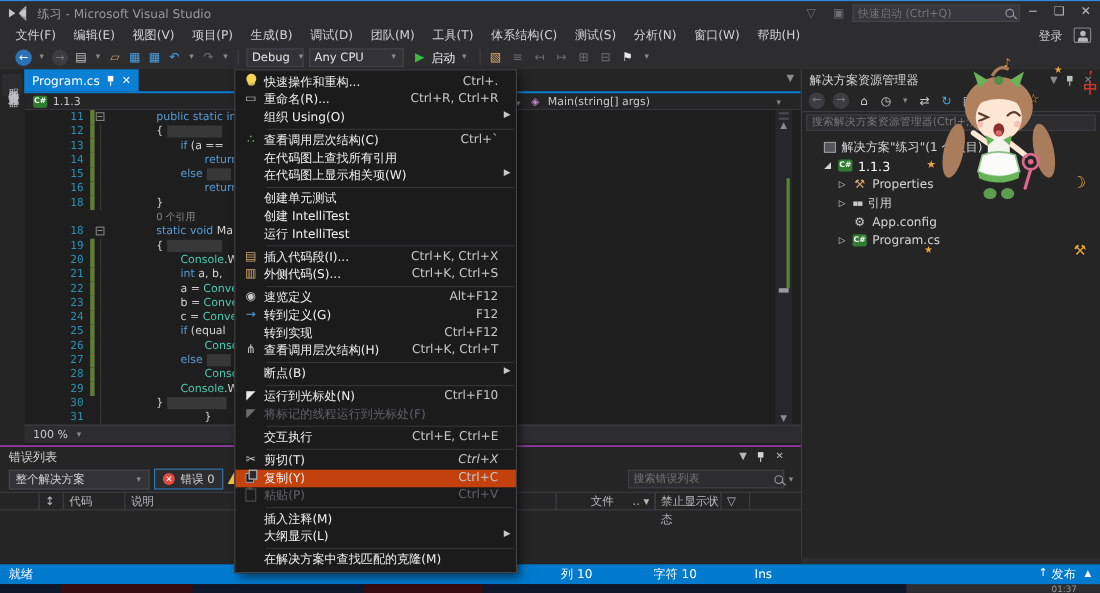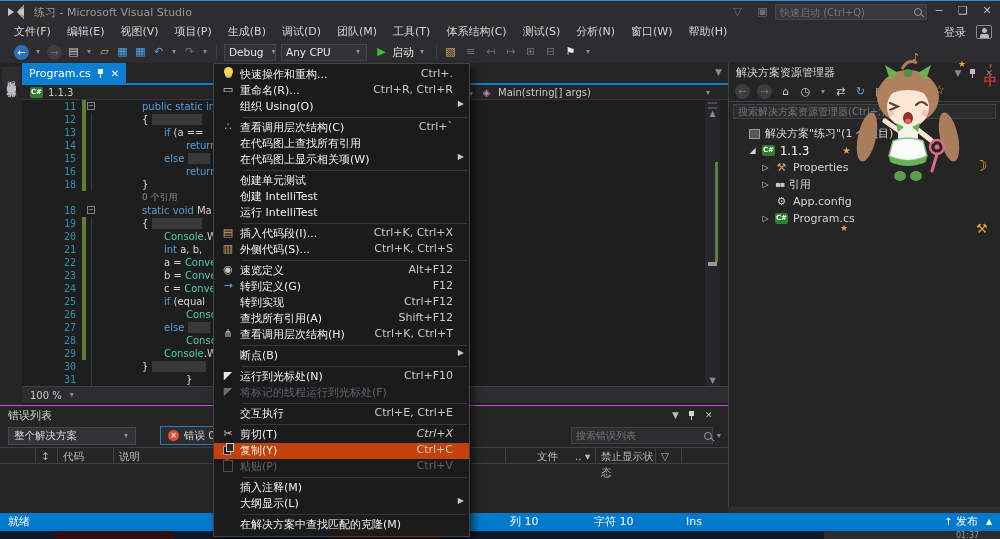--- a/index.html
+++ b/index.html
@@ -80,21 +80,21 @@
   #sxsearch input{flex:1;background:transparent;border:none;outline:none;color:#8c8c90;font-size:10px;font-family:"DejaVu Sans",sans-serif}
   .trow{height:17px;display:flex;align-items:center;gap:5px;font-size:11px}
   .twisty{width:9px;font-size:8px;color:#d4d4d4;text-align:center;flex:none}
   .ic-sol{width:11px;height:10px;border:1px solid #9a9a9e;background:#55555a;display:inline-block}
   .ic-refs{font-size:8px;color:#c8c8c8;letter-spacing:-1px}
   .emph{color:#fff;font-size:11.5px}
   
   #el{left:0;top:404px;width:728px;height:108px;background:#252526;border-top:1px solid #d946ef;color:#d4d4d4;font-size:11px}
   #eltitle{height:18px;display:flex;align-items:center;padding:0 8px}
   #eltitle .ctl{position:absolute;left:672px;display:flex;gap:9px;color:#b9b9bd;font-size:9px;align-items:center}
-  #eltools{height:23px;display:flex;align-items:center;gap:24px;padding-left:8px;position:relative}
+  #eltools{height:23px;display:flex;align-items:center;gap:4px;padding-left:8px;position:relative}
   #scopecombo{width:128px;height:18px;background:#333337;border:1px solid #46464a;display:flex;align-items:center;padding:0 5px;font-size:10.5px}
   .elbtn{height:19px;border:1px solid #2f79b8;background:#2d2d30;display:flex;align-items:center;gap:5px;padding:0 7px;font-size:10.5px}
   .ic-err{width:11px;height:11px;border-radius:50%;background:#e04a3f;color:#fff;font-size:8px;line-height:11px;text-align:center;display:inline-block;font-weight:bold}
   .ic-warn{width:0;height:0;border-left:6px solid transparent;border-right:6px solid transparent;border-bottom:11px solid #f5c242;display:inline-block}
   #elsearch{position:absolute;left:571px;top:3px;width:142px;height:17px;background:#2d2d30;border:1px solid #3f3f46;display:flex;align-items:center;padding:0 4px;gap:3px}
   #elsearch input{flex:1;background:transparent;border:none;outline:none;color:#8c8c90;font-size:10px;font-family:"DejaVu Sans",sans-serif}
   #elhead{height:17px;border-top:1px solid #3f3f46;border-bottom:1px solid #3f3f46;position:relative;font-size:10.5px;color:#b9b9bd}
   .hcell{position:absolute;top:0;height:16px;line-height:16px;padding-left:5px;border-right:1px solid #3f3f46}
   #elbody{height:48px;background:#252526}
   
@@ -662,25 +662,20 @@
         <span class="ico">
           <span class="gi blue2">→</span>
         </span>
         <span class="lbl">转到定义(G)</span>
         <span class="sc" style="margin-left: auto;">F12</span>
       </div>
       <div class="cmi">
         <span class="ico"></span>
         <span class="lbl">转到实现</span>
         <span class="sc" style="margin-left: auto;">Ctrl+F12</span>
-      </div>
-      <div class="cmi">
-        <span class="ico"></span>
-        <span class="lbl">查找所有引用(A)</span>
-        <span class="sc" style="margin-left: auto;">Shift+F12</span>
       </div>
       <div class="cmi">
         <span class="ico">
           <span class="gi">⋔</span>
         </span>
         <span class="lbl">查看调用层次结构(H)</span>
         <span class="sc" style="margin-left: auto;">Ctrl+K, Ctrl+T</span>
       </div>
       <div class="cmsep"></div>
       <div class="cmi">

